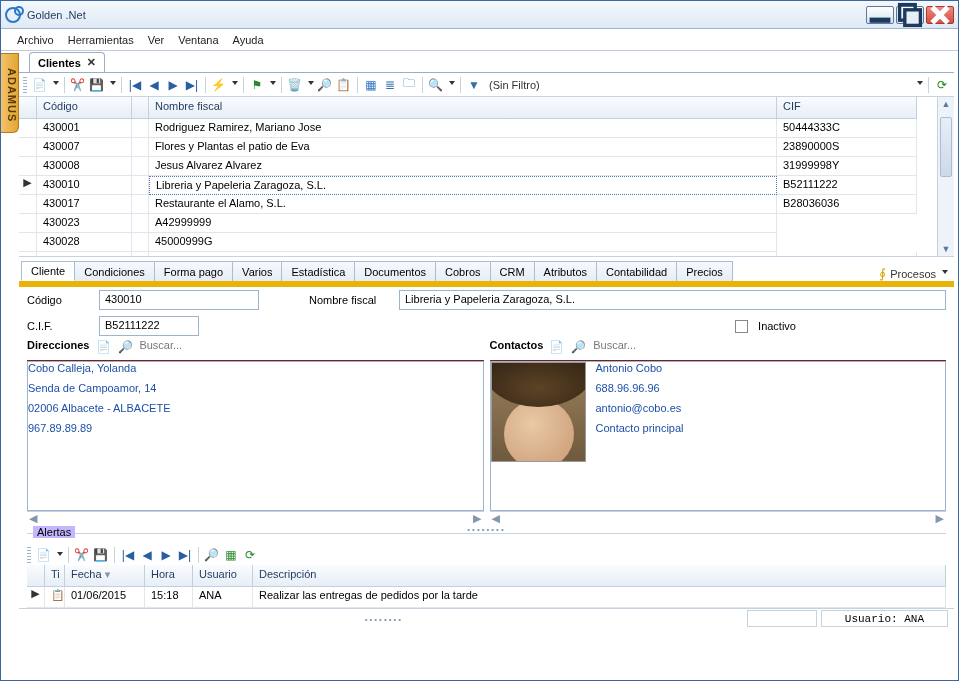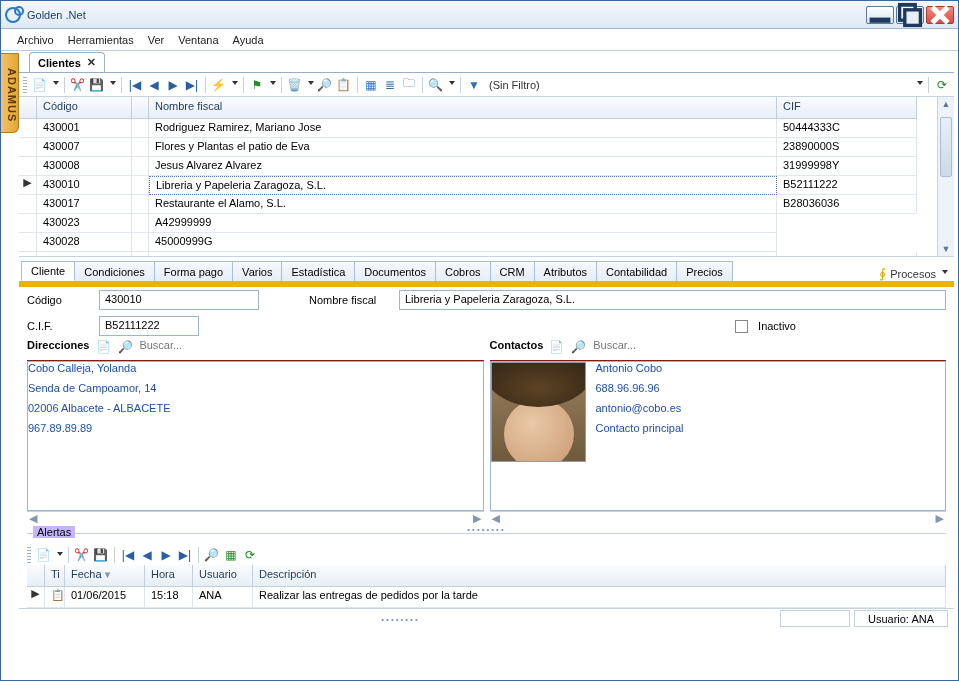--- a/index.html
+++ b/index.html
@@ -68,21 +68,21 @@
 
   .alertas-wrap{padding:0 8px;}
   .fieldset-lbl{position:relative;height:10px;}
   .fieldset-lbl span{position:absolute;top:-7px;left:6px;background:#c4b5fd;padding:0 4px;}
   .fieldset-line{position:absolute;left:0;right:0;top:0;height:1px;background:#c7d2df;}
   .mini-toolbar{height:22px;display:flex;align-items:center;gap:3px;padding-top:2px;}
   .alert-head{display:grid;grid-template-columns:18px 20px 80px 48px 60px auto;height:22px;}
   .alert-body .gr{display:grid;grid-template-columns:18px 20px 80px 48px 60px auto;height:21px;}
 
   .statusbar{height:20px;border-top:1px solid #c7d2df;display:flex;align-items:center;justify-content:flex-end;padding:0 6px;gap:4px;}
-  .status-box{border:1px solid #c7d2df;padding:1px 13px;height:17px;display:flex;align-items:center;}
+  .status-box{border:1px solid #c7d2df;padding:1px 23px;height:17px;display:flex;align-items:center;font-family:Liberation Mono, monospace;}
   .status-dots{color:#8296ad;letter-spacing:2px;flex:1;text-align:center;font-size:8px;height:8px;overflow:hidden}
 
   .tri{width:0;height:0;border-top:3px solid transparent;border-bottom:3px solid transparent;}
   .tri.d{border-left:3px solid transparent;border-right:3px solid transparent;border-top:4px solid #333;margin-left:2px;}
 </style>
 </head>
 <body>
 
 <div class="window">
   <div class="titlebar">

